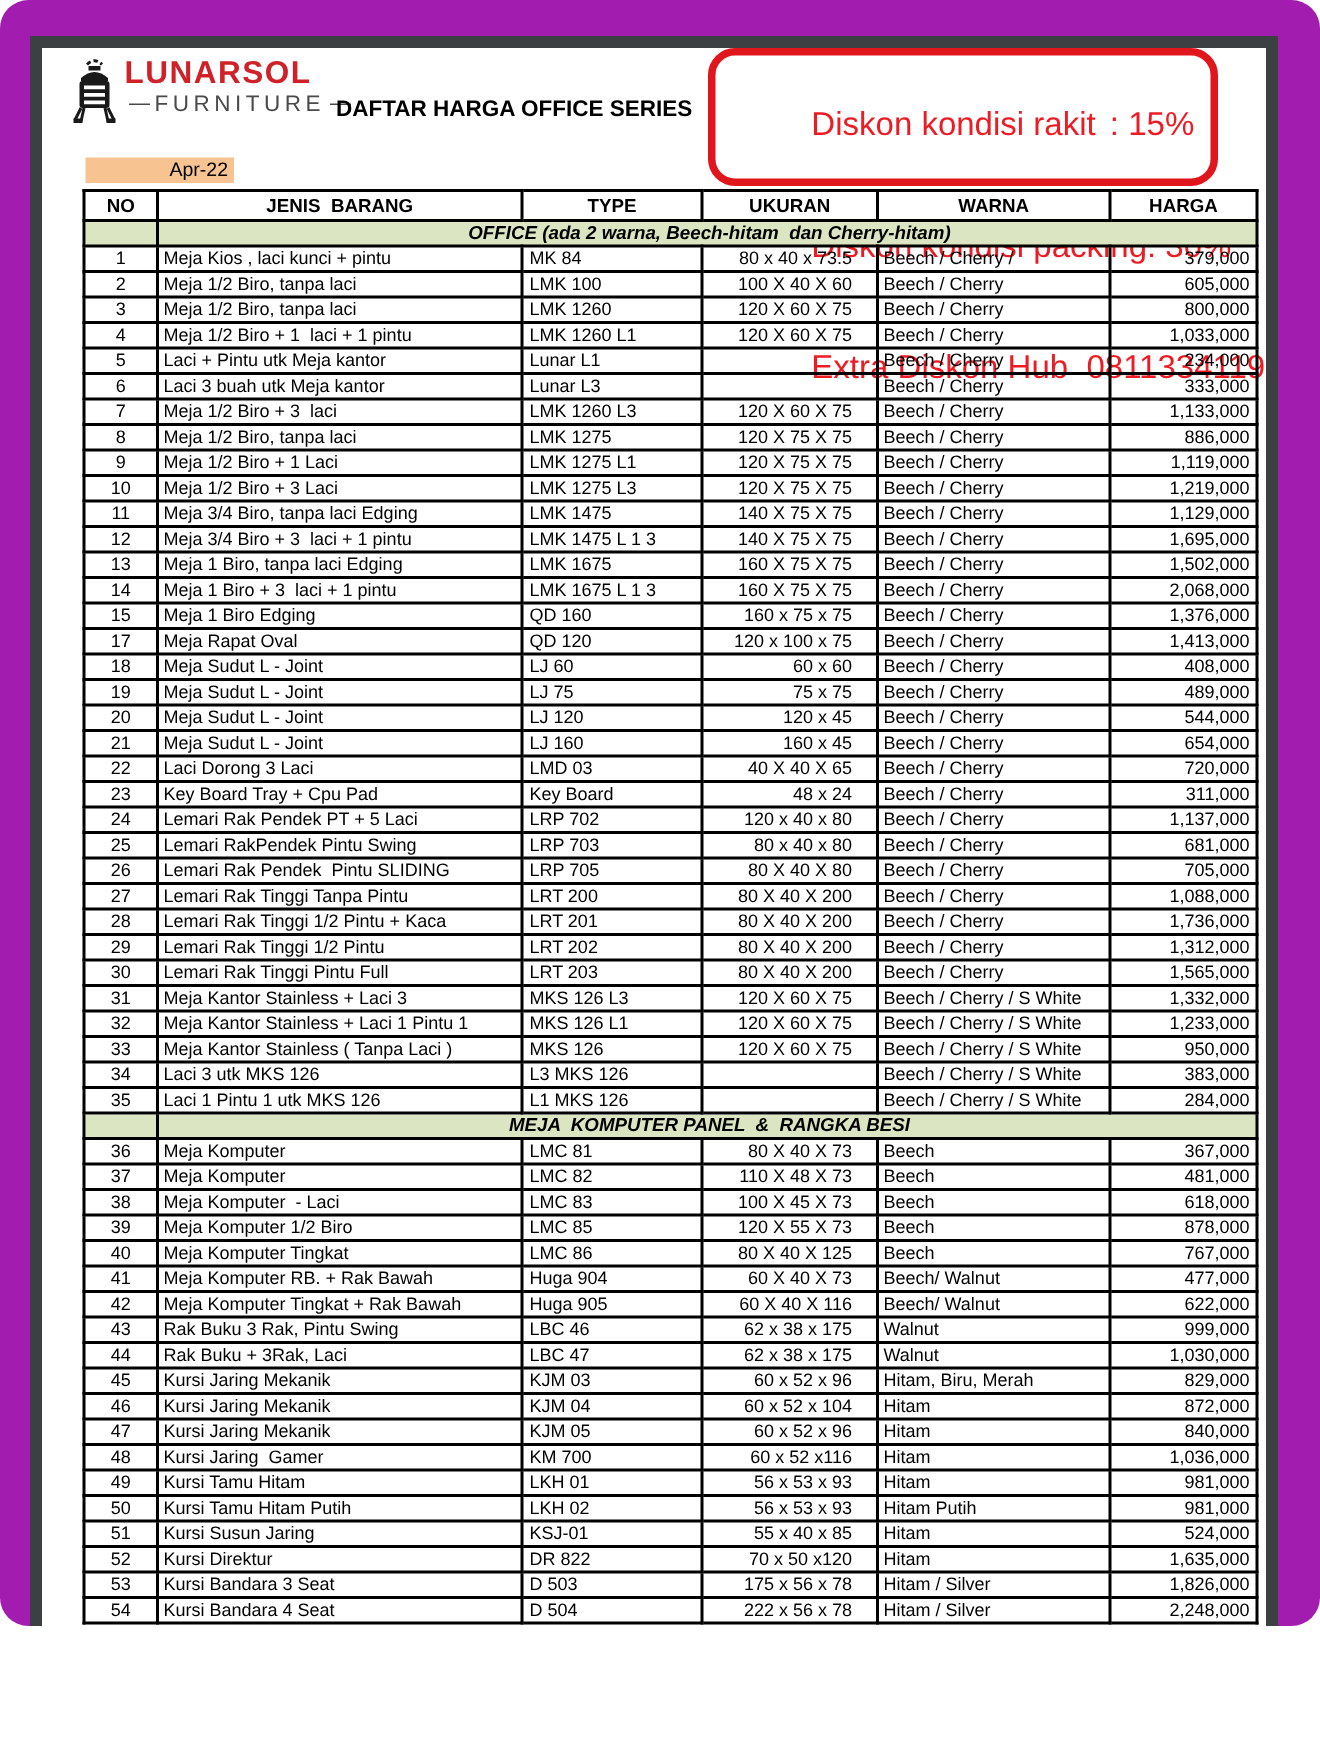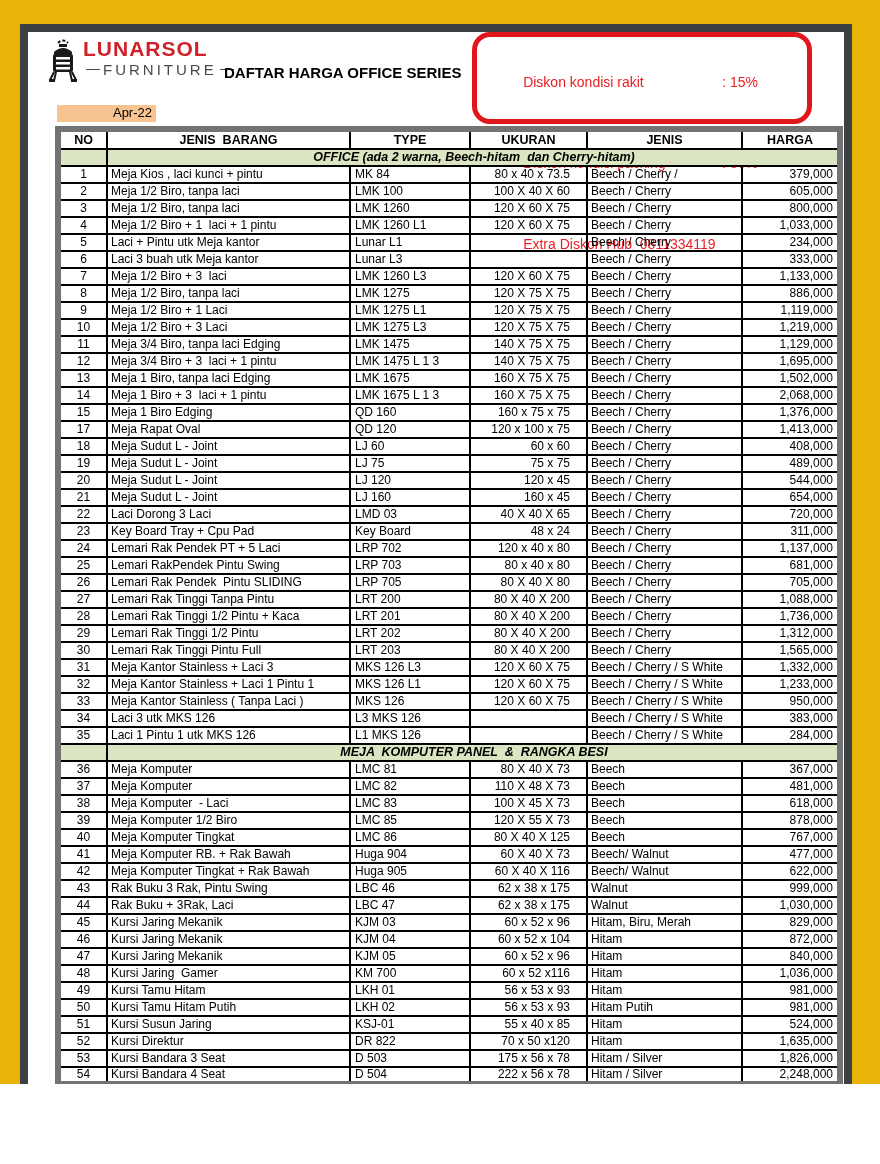--- a/index.html
+++ b/index.html
@@ -1,17 +1,17 @@
 <!DOCTYPE html>
 <html><head>
 <meta charset="utf-8">
 <style>
   * { margin:0; padding:0; box-sizing:border-box; }
   html,body { width:880px; height:1164px; background:#ffffff; font-family:"Liberation Sans", sans-serif; }
-  .canvas { position:relative; width:880px; height:1084px; background:#eab308; overflow:hidden; }
+  .canvas { position:relative; width:880px; height:1084px; background:#a21caf; overflow:hidden;border-radius:19px; }
 
   .page {
     position:absolute; left:20px; top:24px; width:832px; height:1116px;
     background:#ffffff; border:8px solid #3d4043;
   }
 
   
   .logo { position:absolute; left:20px; top:6px; display:flex; align-items:flex-start; }
   .logo svg { display:block; }
   .logo-text { margin-left:5px; }
@@ -21,35 +21,35 @@
 
   
   .doc-title { position:absolute; left:196px; top:32px; font-size:15px; font-weight:bold; color:#000; white-space:pre; }
 
   
   .discount-box {
     position:absolute; left:444px; top:0px; width:340px; height:92px;
     border:5px solid #e0161c; border-radius:18px; background:#fff;
     padding:5px 0 0 15px; color:#ed1c24;
   }
-  .discount-line { font-size:14px; line-height:27px; white-space:pre; }
+  .discount-line { font-size:22px; line-height:27px; white-space:pre; }
   .discount-label { display:inline-block; min-width:199px; white-space:pre; }
   .discount-value { white-space:pre; }
 
   
   .date-badge {
     position:absolute; left:29px; top:73px; width:99px; height:17px;
     background:#f6c391; text-align:right; font-size:13px; font-weight:normal;
     line-height:16px; padding-right:4px; color:#000;
   }
 
   
   table.price {
     position:absolute; left:27px; top:94px; width:784px;
-    border-collapse:collapse; table-layout:fixed; border:6px solid #737373;
+    border-collapse:collapse; table-layout:fixed; border:2px solid #737373;
   }
   table.price th, table.price td {
     border:2px solid #000; font-size:12px; color:#000;
     overflow:hidden; white-space:pre; vertical-align:middle;
   }
   table.price th { height:20px; font-weight:bold; font-size:12.5px; text-align:center; background:#fff; }
   table.price td { height:17px; line-height:13px; }
   td.c-no   { text-align:center; }
   td.c-name { text-align:left; padding-left:3px; }
   td.c-type { text-align:left; padding-left:4px; }
@@ -119,21 +119,21 @@
         <col style="width:117px">
           <col style="width:155px">
           <col style="width:98px">
       </colgroup>
       <thead>
         <tr>
             <th>NO</th>
             <th>JENIS  BARANG</th>
             <th>TYPE</th>
             <th>UKURAN</th>
-            <th>JENIS</th>
+            <th>WARNA</th>
             <th>HARGA</th>
           </tr>
       </thead>
       <tbody>
           <tr class="section-tr">
             <td class="c-no"></td>
             <td colspan="5">OFFICE (ada 2 warna, Beech-hitam  dan Cherry-hitam)</td>
           </tr>
           <tr>
             <td class="c-no">1</td>

